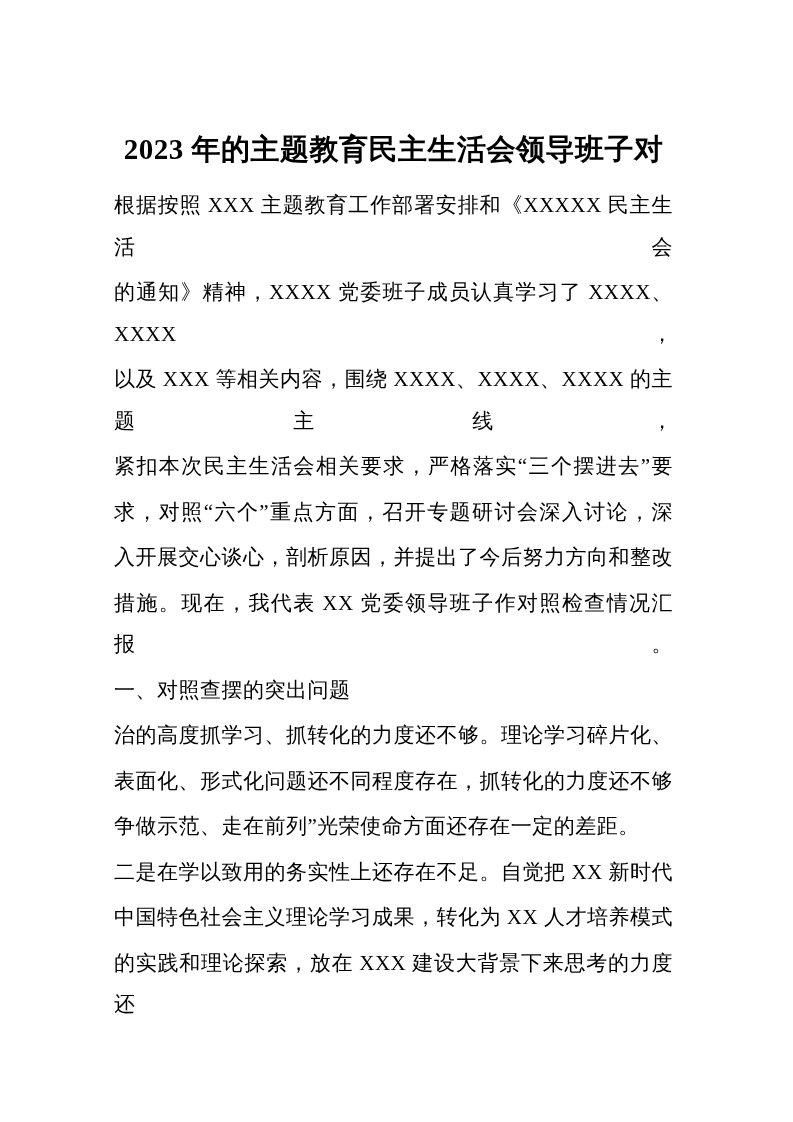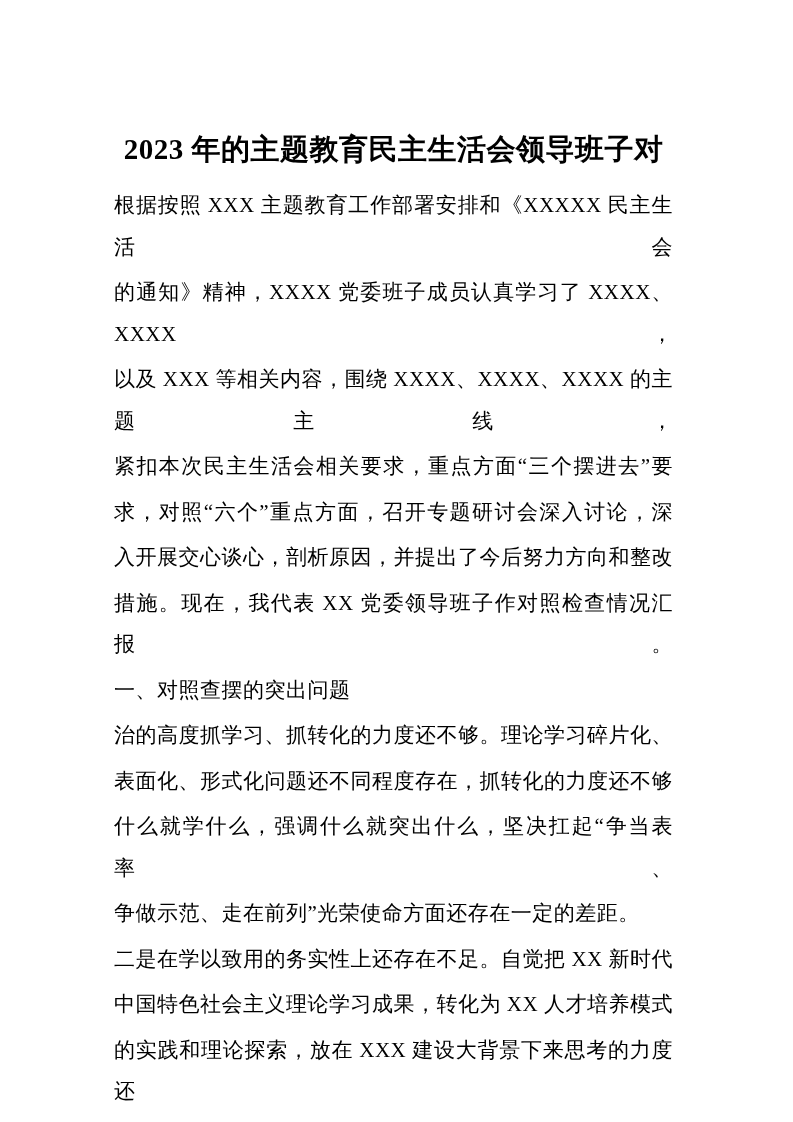--- a/index.html
+++ b/index.html
@@ -58,28 +58,27 @@
   <div class="content">
 
     <h1 class="doc-title">
       <div class="title-line">2023 年的主题教育民主生活会领导班子对</div>
     </h1>
 
     <div class="doc-body">
       <p class="bl j">根据按照 XXX 主题教育工作部署安排和《XXXXX 民主生活会</p>
       <p class="bl j">的通知》精神，XXXX 党委班子成员认真学习了 XXXX、XXXX，</p>
       <p class="bl j">以及 XXX 等相关内容，围绕 XXXX、XXXX、XXXX 的主题主线，</p>
-      <p class="bl j">紧扣本次民主生活会相关要求，重点方面“三个摆进去”要</p>
+      <p class="bl j">紧扣本次民主生活会相关要求，严格落实“三个摆进去”要</p>
       <p class="bl j">求，对照“六个”重点方面，召开专题研讨会深入讨论，深</p>
       <p class="bl j">入开展交心谈心，剖析原因，并提出了今后努力方向和整改</p>
       <p class="bl j">措施。现在，我代表 XX 党委领导班子作对照检查情况汇报。</p>
       <p class="bl">一、对照查摆的突出问题</p>
       <p class="bl j">治的高度抓学习、抓转化的力度还不够。理论学习碎片化、</p>
       <p class="bl j">表面化、形式化问题还不同程度存在，抓转化的力度还不够</p>
-      <p class="bl j">什么就学什么，强调什么就突出什么，坚决扛起“争当表率、</p>
       <p class="bl">争做示范、走在前列”光荣使命方面还存在一定的差距。</p>
       <p class="bl j">二是在学以致用的务实性上还存在不足。自觉把 XX 新时代</p>
       <p class="bl j">中国特色社会主义理论学习成果，转化为 XX 人才培养模式</p>
       <p class="bl j">的实践和理论探索，放在 XXX 建设大背景下来思考的力度还</p>
 
     </div>
 
   </div>
 </div>
 

